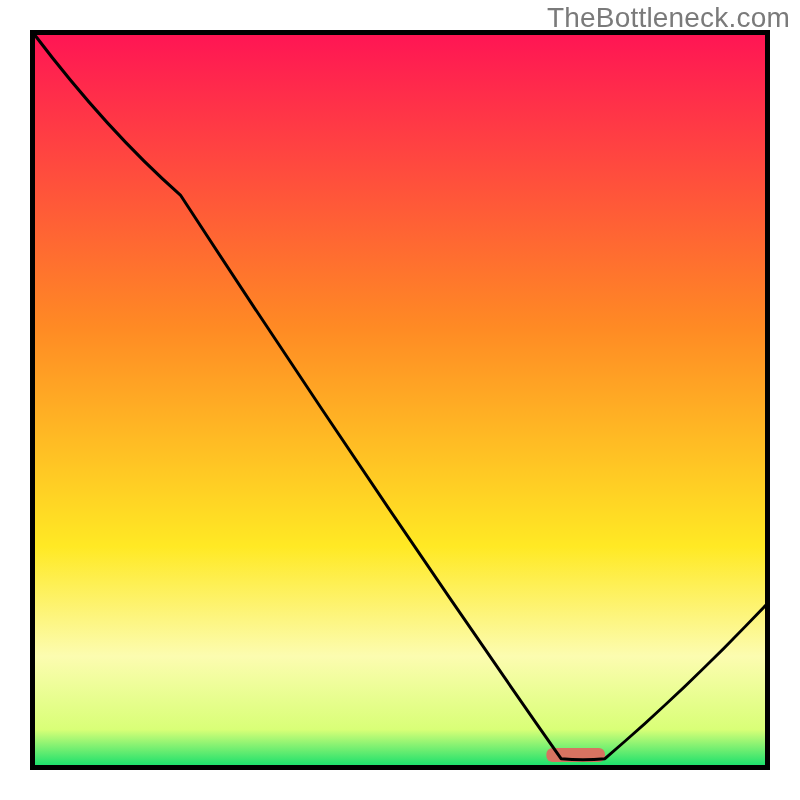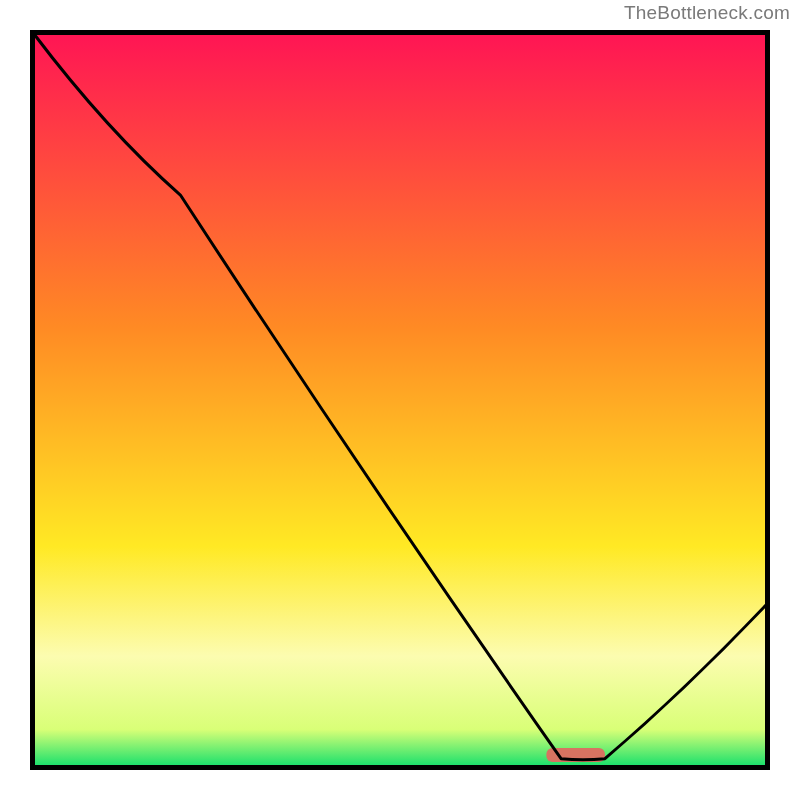--- a/index.html
+++ b/index.html
@@ -14,21 +14,21 @@
   .wrap {
     position: relative;
     width: 800px;
     height: 800px;
   }
   .attribution {
     position: absolute;
     top: 2px;
     right: 10px;
     color: #7a7a7a;
-    font-size: 19px;
+    font-size: 28px;
     font-weight: 400;
     letter-spacing: 0.2px;
   }
   .chart-box {
     position: absolute;
     left: 30px;
     top: 30px;
     width: 740px;
     height: 740px;
     box-sizing: border-box;

